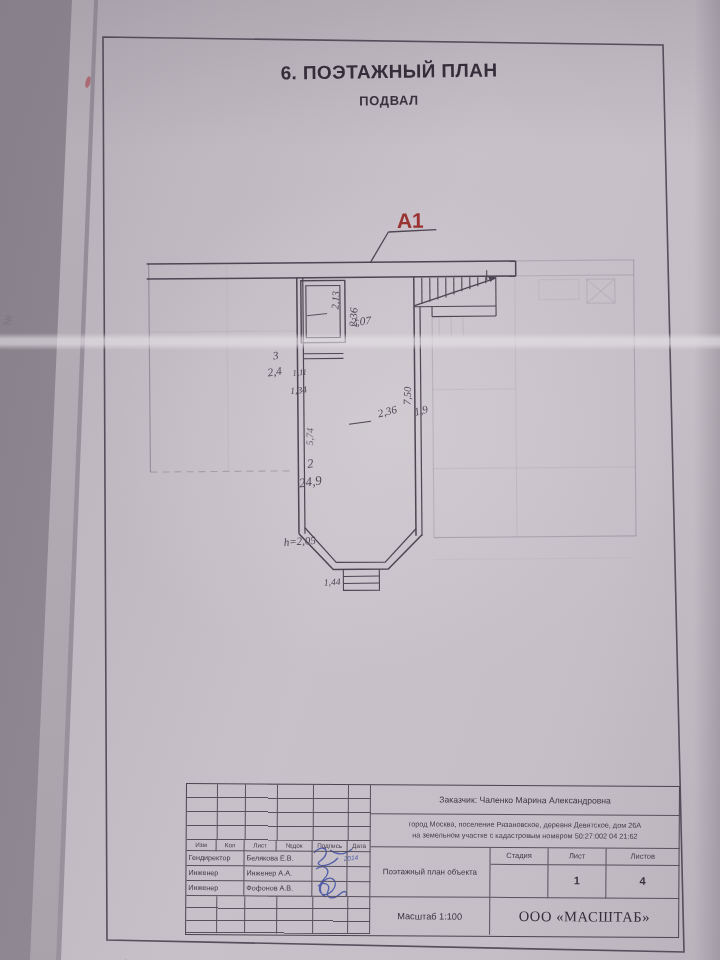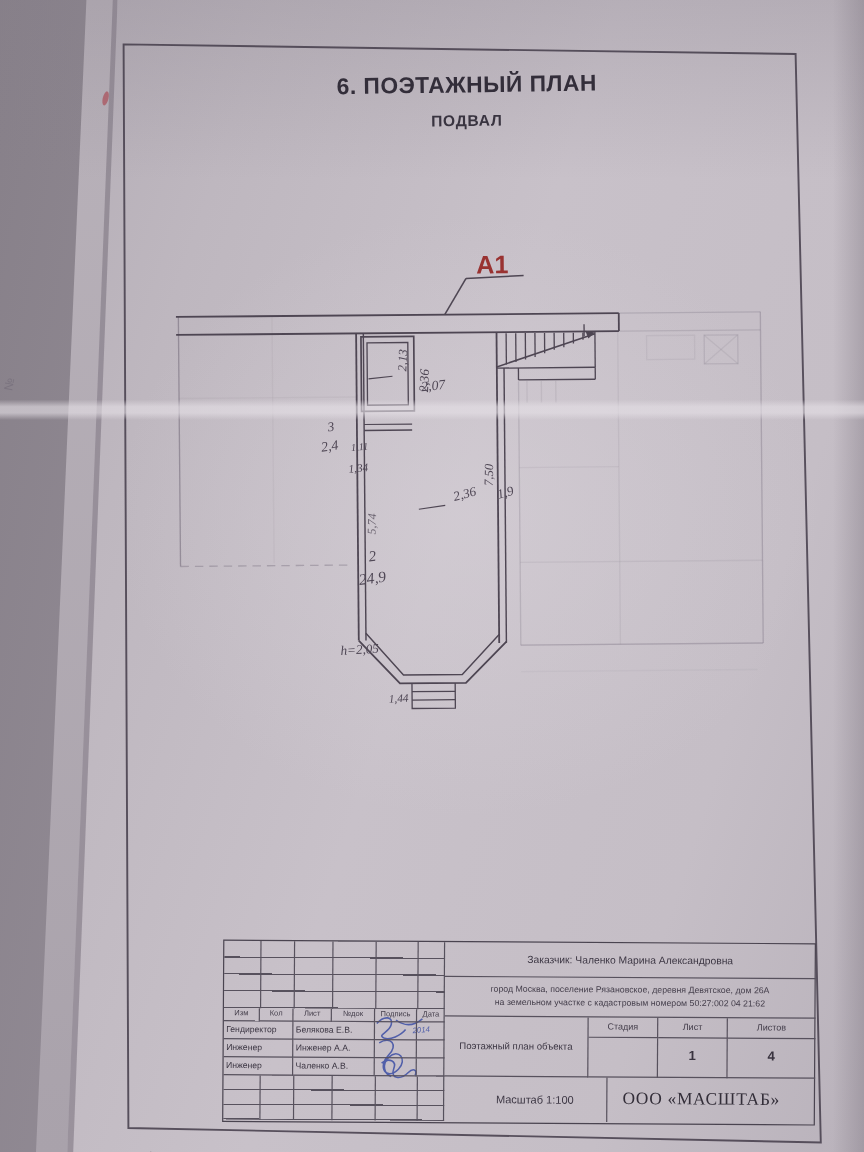--- a/index.html
+++ b/index.html
@@ -66,21 +66,21 @@
       linear-gradient(#57515d,#57515d) 126px 0/1px 100% no-repeat,
       linear-gradient(#57515d,#57515d) 161px 0/1px 100% no-repeat,
       repeating-linear-gradient(to bottom,transparent 0 11.3px,#57515d 11.3px 12.3px);}
   .tb-client{left:184px;top:0;width:308.5px;height:29px;border-bottom:1px solid #57515d;
     display:flex;align-items:center;justify-content:center;font-size:8.6px;color:#3c3643;}
   .tb-addr{left:184px;top:29px;width:308.5px;height:33px;border-bottom:1px solid #57515d;
     display:flex;align-items:center;justify-content:center;flex-direction:column;
     font-size:7.3px;line-height:1.5;text-align:center;color:#443e4b;}
   .tb-doc{left:184px;top:62px;width:120px;height:50px;border-right:1px solid #57515d;border-bottom:1px solid #57515d;
     display:flex;align-items:center;justify-content:center;font-size:8px;text-align:left;color:#3c3643;}
-  .tb-scale{left:200px;top:112px;width:120px;height:37px;border-right:1px solid #57515d;
+  .tb-scale{left:184px;top:112px;width:120px;height:37px;border-right:1px solid #57515d;
     display:flex;align-items:center;justify-content:center;font-size:9.2px;color:#3c3643;}
   .tb-stage{left:304px;top:62px;width:188.5px;height:50px;border-bottom:1px solid #57515d;}
   .st-h{display:flex;height:17px;}
   .st-h i{font-style:normal;border-right:1px solid #57515d;border-bottom:1px solid #57515d;
     font-size:7.5px;text-align:center;line-height:16px;color:#433d4a;}
   .st-v{display:flex;height:33px;}
   .st-v i{font-style:normal;border-right:1px solid #57515d;font-size:11px;font-weight:bold;
     text-align:center;line-height:30px;color:#39333f;}
   .sc1{width:60px;}.sc2{width:60px;}.sc3{width:75px;border-right:none!important;}
   .tb-company{left:304px;top:112px;width:188.5px;height:37px;display:flex;align-items:center;justify-content:center;
@@ -239,21 +239,21 @@
         <div class="cell cd"></div>
       </div>
       <div class="row">
         <div class="cell cr">Инженер</div>
         <div class="cell cn">Инженер А.А.</div>
         <div class="cell cs"></div>
         <div class="cell cd"></div>
       </div>
       <div class="row">
         <div class="cell cr">Инженер</div>
-        <div class="cell cn">Чаленко А.В.</div>
+        <div class="cell cn">Фофонов А.В.</div>
         <div class="cell cs"></div>
         <div class="cell cd"></div>
       </div>
     </div>
     <div class="abs grid-bot"></div>
   </div>
 
   <div class="abs tb-client">Заказчик: Чаленко Марина Александровна</div>
   <div class="abs tb-addr">
     <span>город Москва, поселение Рязановское, деревня Девятское, дом 26А</span>

